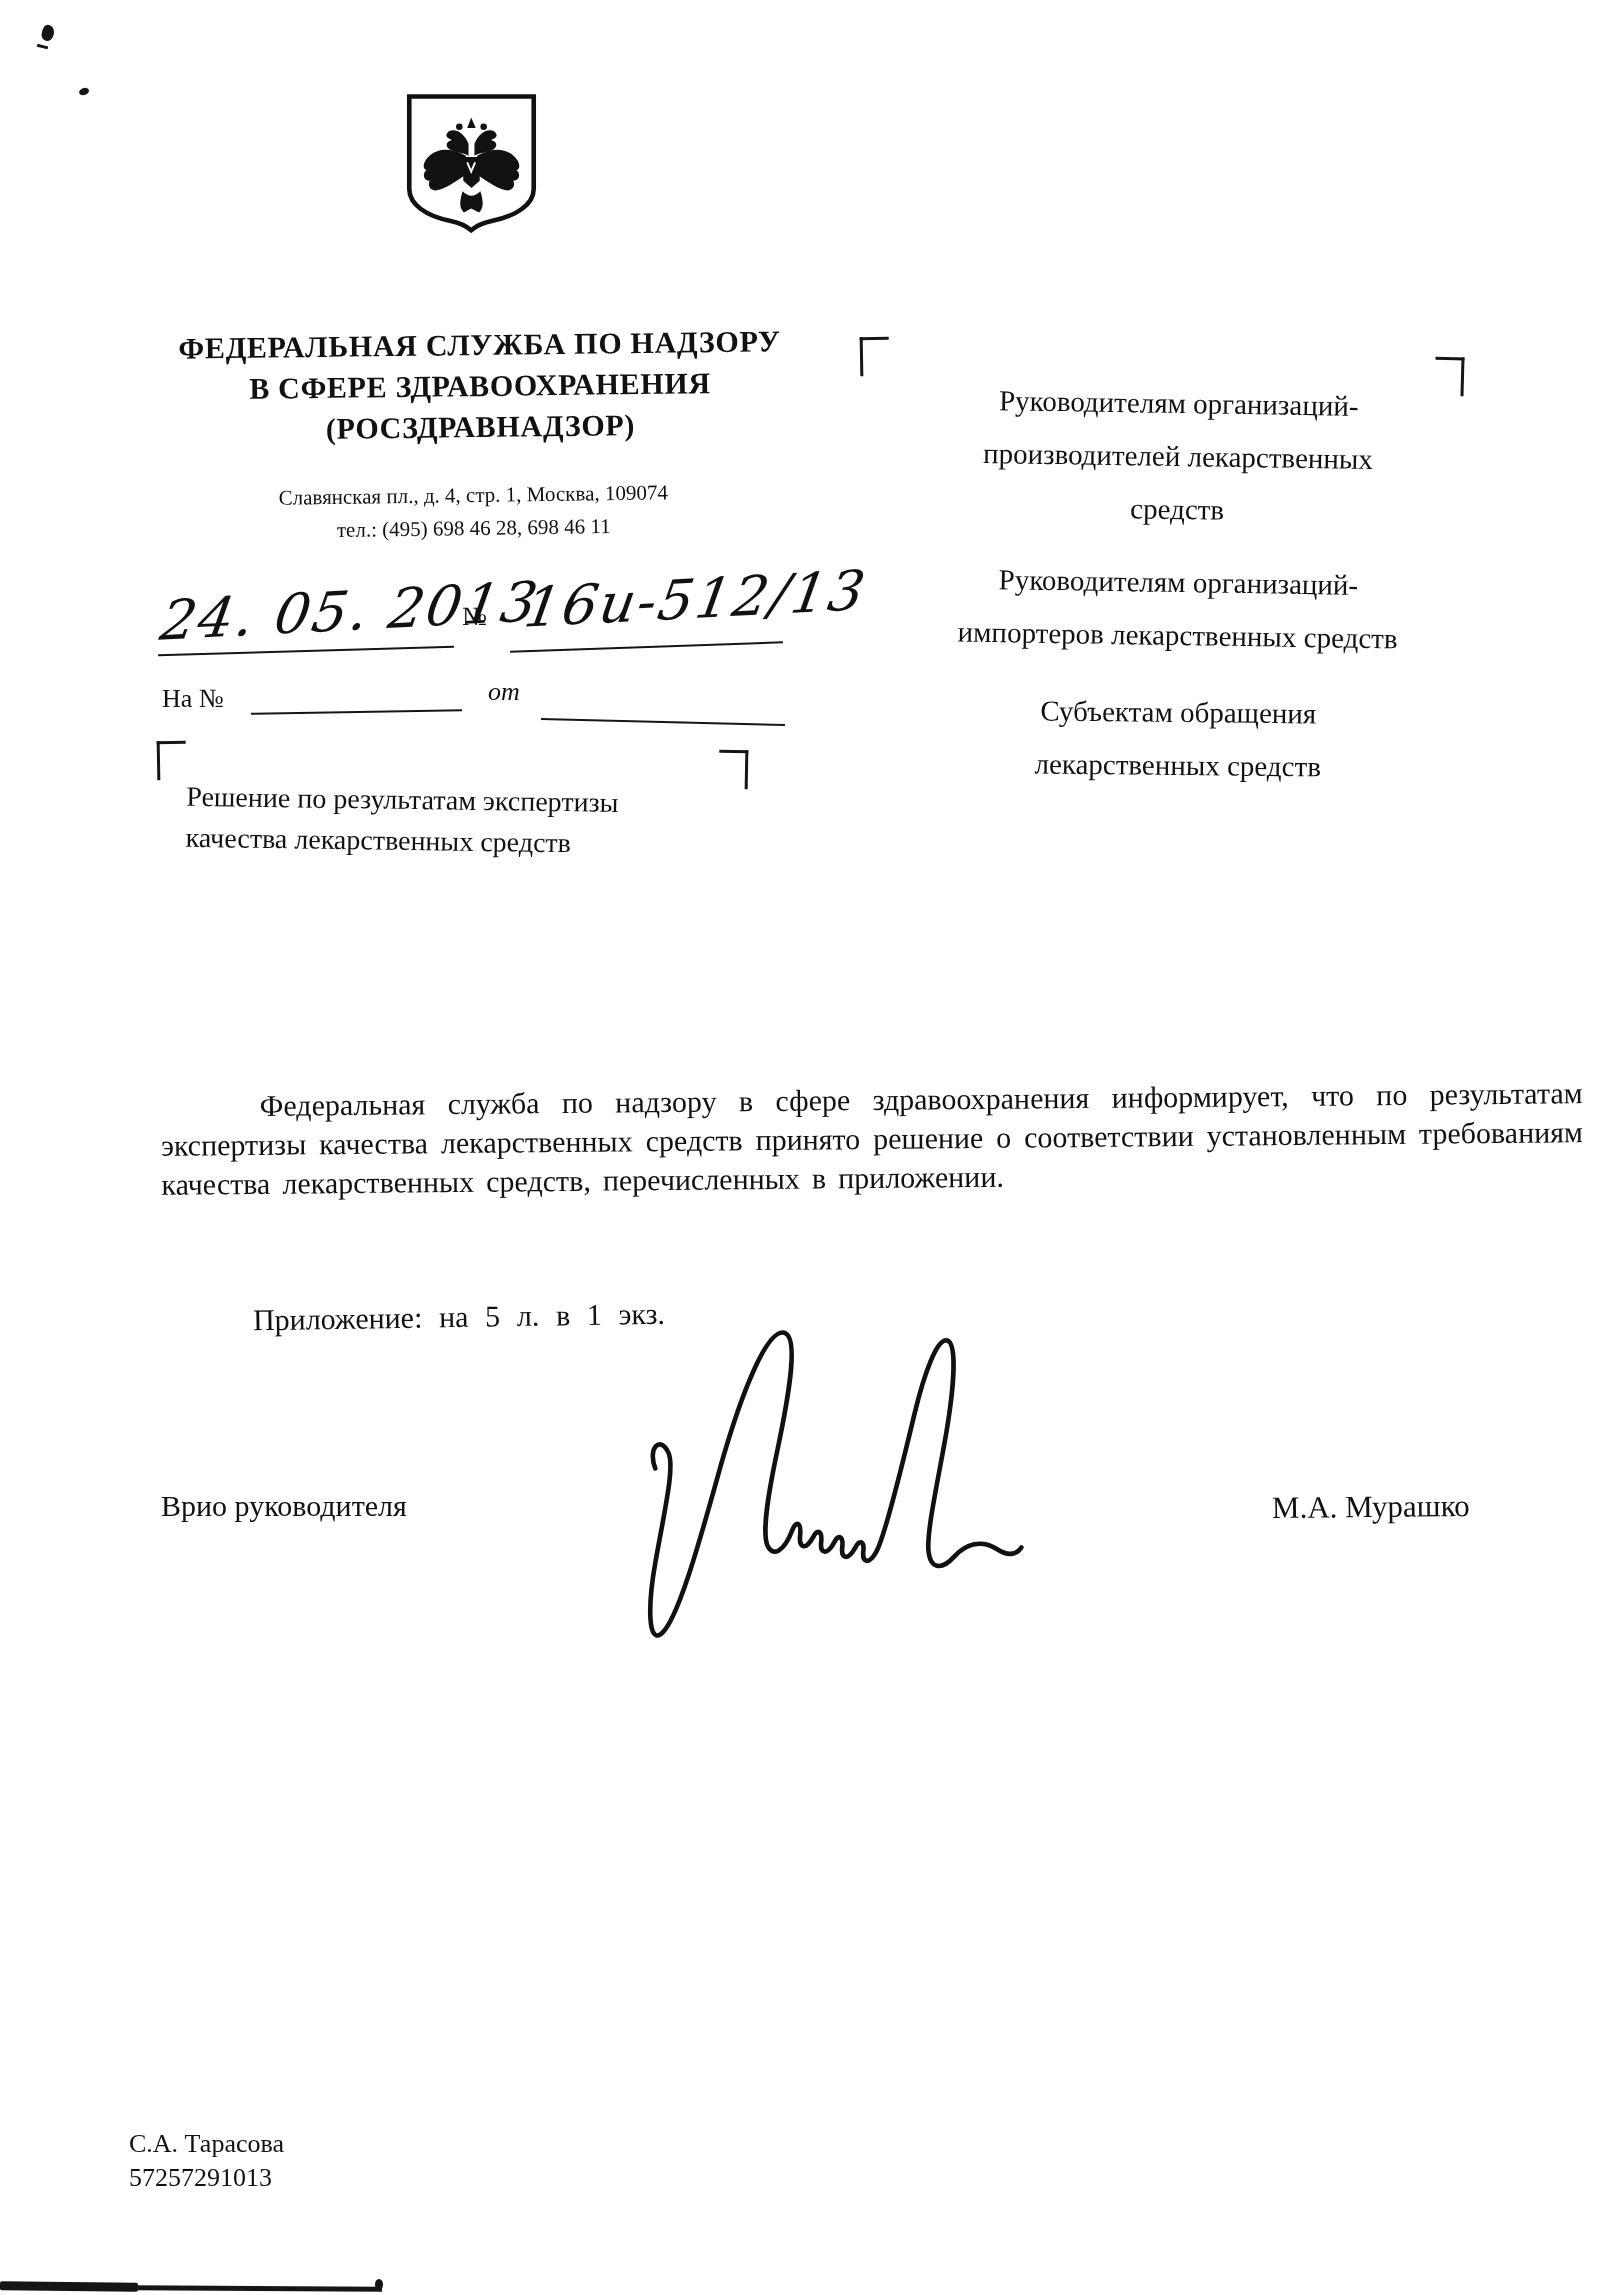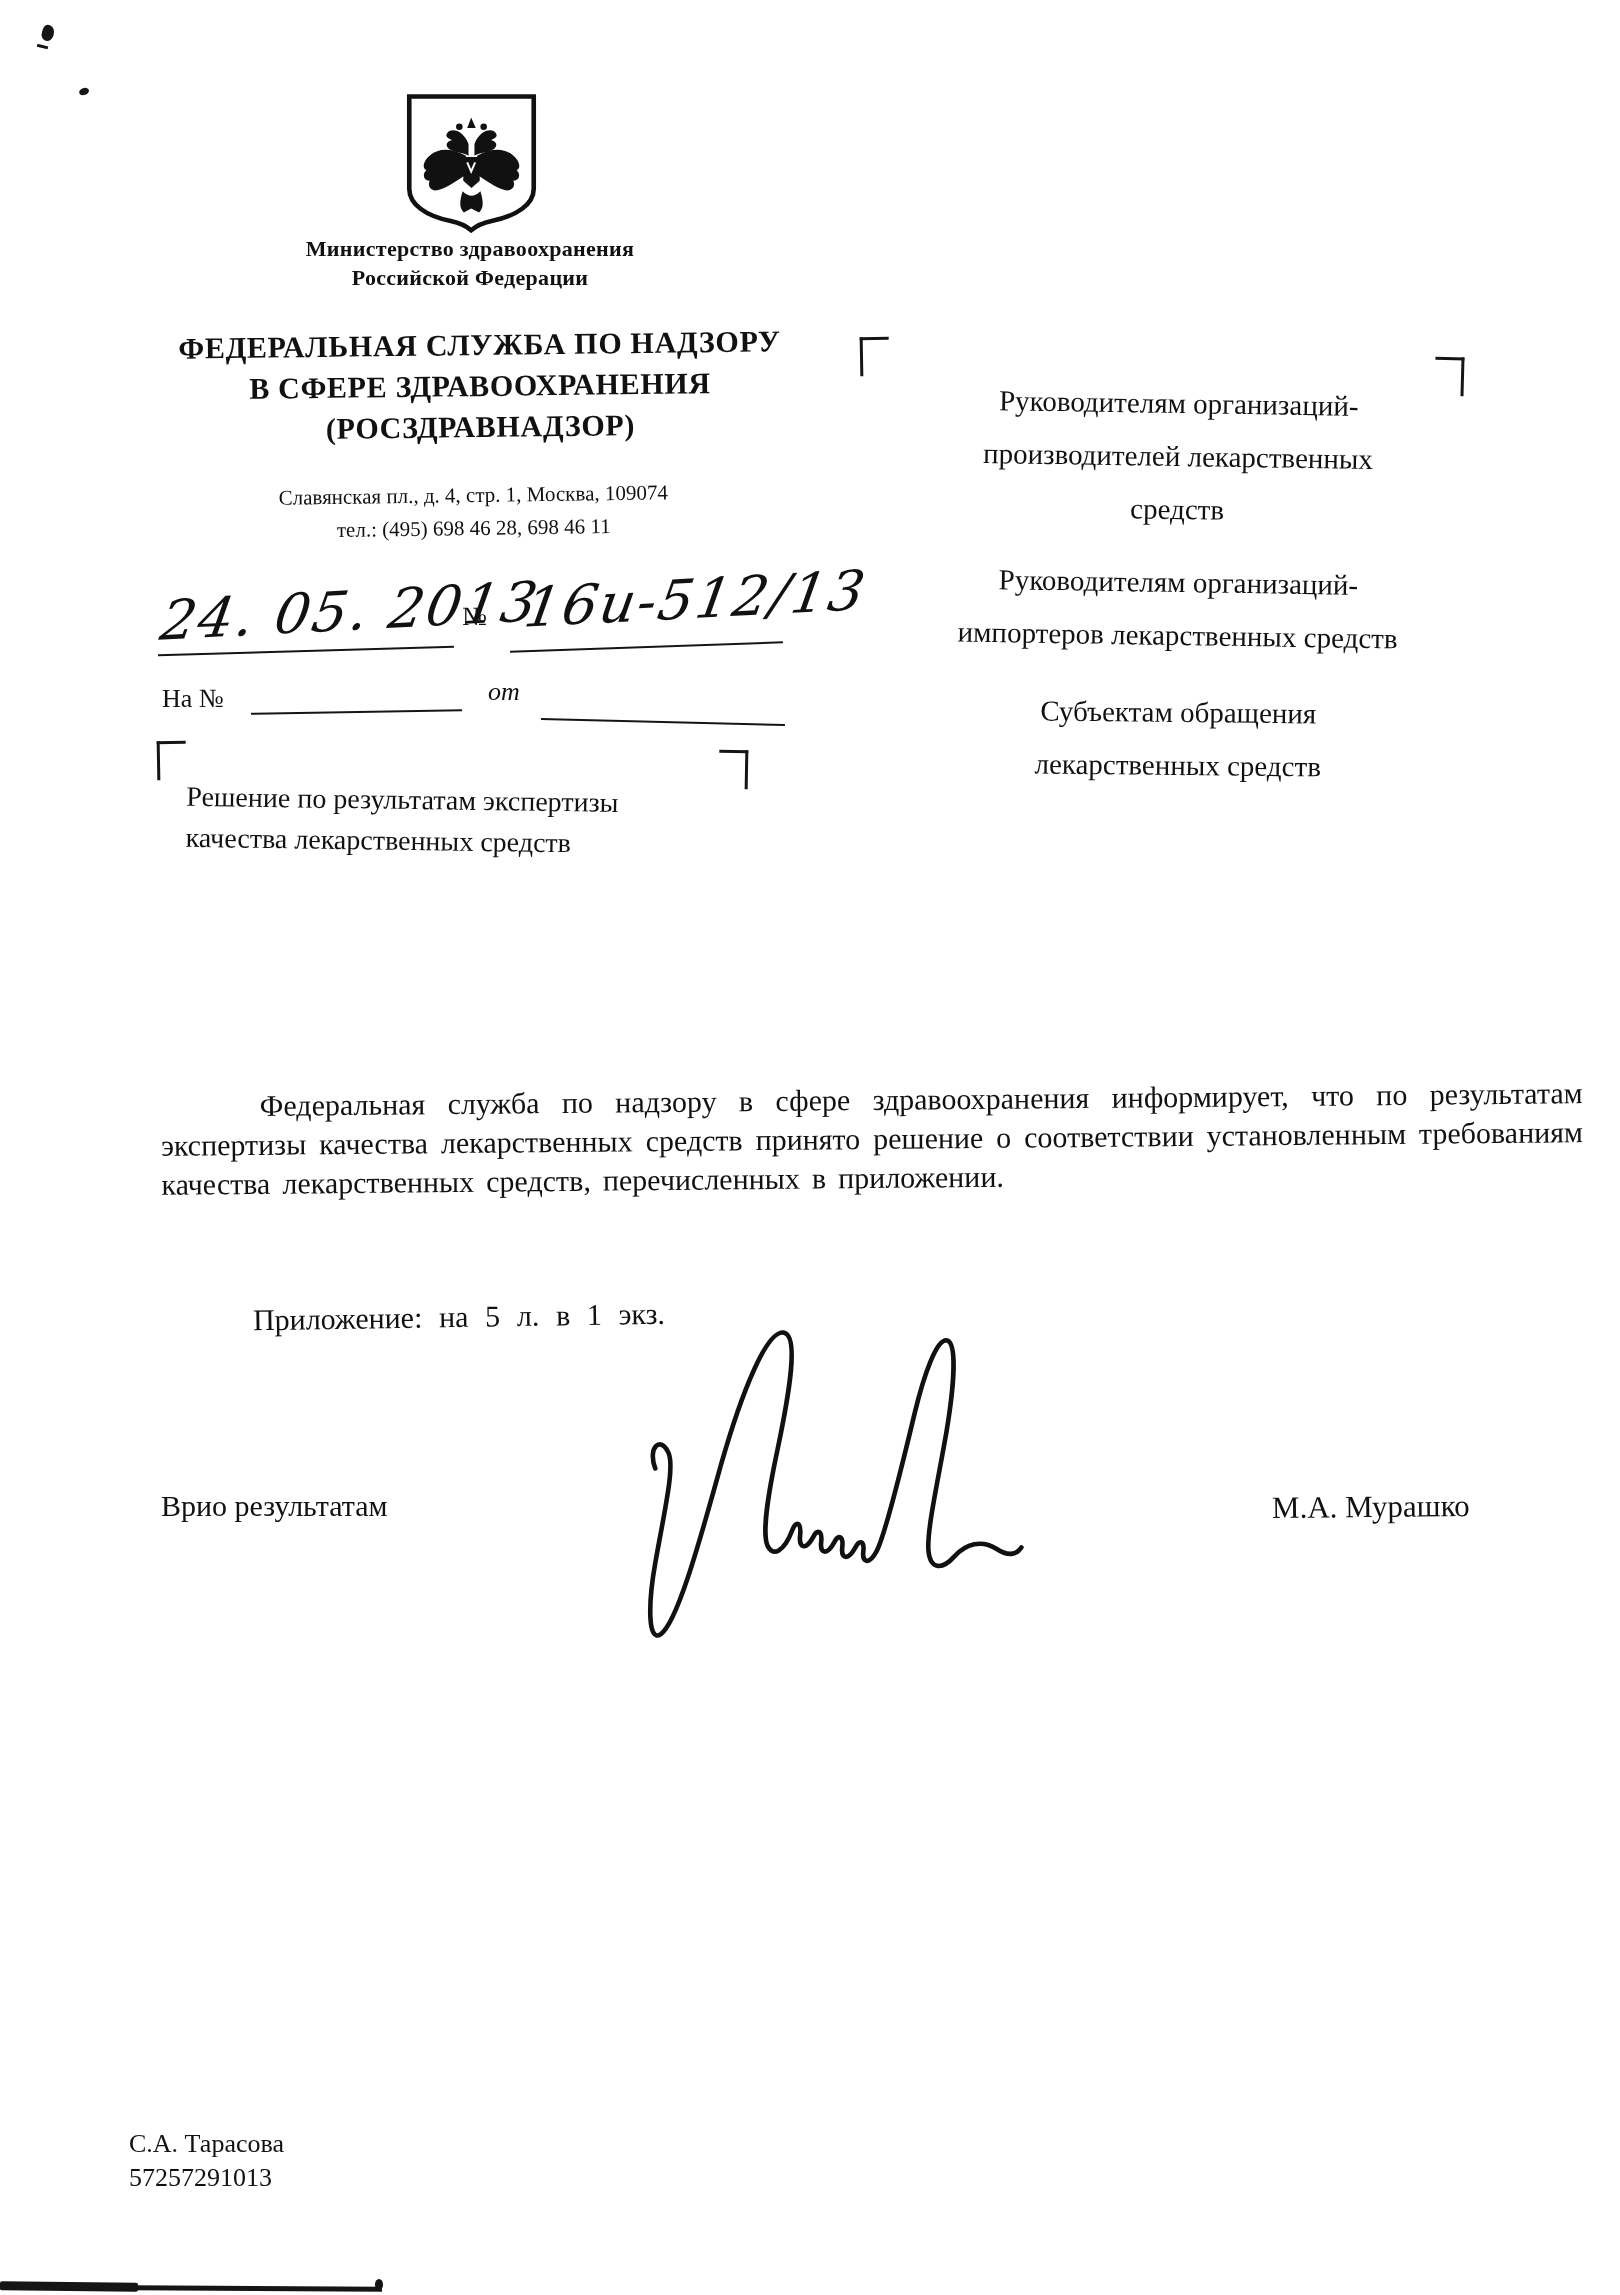--- a/index.html
+++ b/index.html
@@ -77,24 +77,20 @@
 
       <path d="M111,98 C135,85 153,87 165,97 C176,106 178,117 171,120 C178,126 175,136 166,136 C170,145 163,153 153,150 C140,147 123,135 111,127 Z" fill="#111"></path>
 
       <path d="M90,100 h25 v36 l-12.5,11 -12.5,-11 z" fill="#111"></path>
       <path d="M96,108 l6,14 6,-14" stroke="#fff" stroke-width="3" fill="none"></path>
 
       <path d="M89,152 C84,168 84,178 91,184 L102,178 L114,184 C121,178 121,168 116,152 C107,161 98,161 89,152 Z" fill="#111"></path>
     </svg>
   </div>
 
-  <div class="abs ministry center" style="left:276px;top:234px;width:388px;">
-    <div>Министерство здравоохранения</div>
-    <div>Российской Федерации</div>
-  </div>
 
   <div class="abs agency center" style="left:151px;top:324px;width:658px;">
     <div>ФЕДЕРАЛЬНАЯ СЛУЖБА ПО НАДЗОРУ</div>
     <div>В СФЕРЕ ЗДРАВООХРАНЕНИЯ</div>
     <div>(РОСЗДРАВНАДЗОР)</div>
   </div>
 
   <div class="abs contacts center" style="left:184px;top:479px;width:579px;">
     <div>Славянская пл., д. 4, стр. 1, Москва, 109074</div>
     <div>тел.: (495) 698 46 28, 698 46 11</div>
@@ -135,21 +131,21 @@
 
   <div class="abs addressee" style="left:862px;top:686px;transform:rotate(.6deg);">
     <div>Субъектам обращения</div>
     <div>лекарственных средств</div>
   </div>
 
   <div class="abs bodytext" style="left:161px;top:1080px;width:1422px;">Федеральная служба по надзору в сфере здравоохранения информирует, что по результатам экспертизы качества лекарственных средств принято решение о соответствии установленным требованиям качества лекарственных средств, перечисленных в приложении.</div>
 
   <div class="abs attachment" style="left:253px;top:1300px;">Приложение: на 5 л. в 1 экз.</div>
 
-  <div class="abs sigrow" style="left:161px;top:1489px;">Врио результатам</div>
+  <div class="abs sigrow" style="left:161px;top:1489px;">Врио руководителя</div>
 
   <div class="abs" style="left:592px;top:1313px;width:461px;height:349px;">
     <svg width="461" height="349" viewBox="0 0 700 530">
       <path d="M96,236 C84,204 104,186 116,212 C126,234 110,300 96,380 C84,448 86,500 104,488
                C128,472 160,360 196,230 C228,118 266,24 292,30 C314,36 300,120 282,206
                C268,272 258,330 266,352 C274,372 292,362 304,330
                C310,314 318,318 316,338 C314,356 324,362 336,340
                C342,328 350,330 348,348 C346,364 356,370 368,348
                C374,336 382,338 380,356 C378,372 388,378 400,356
                C406,344 414,346 412,362 C410,378 420,384 432,362

